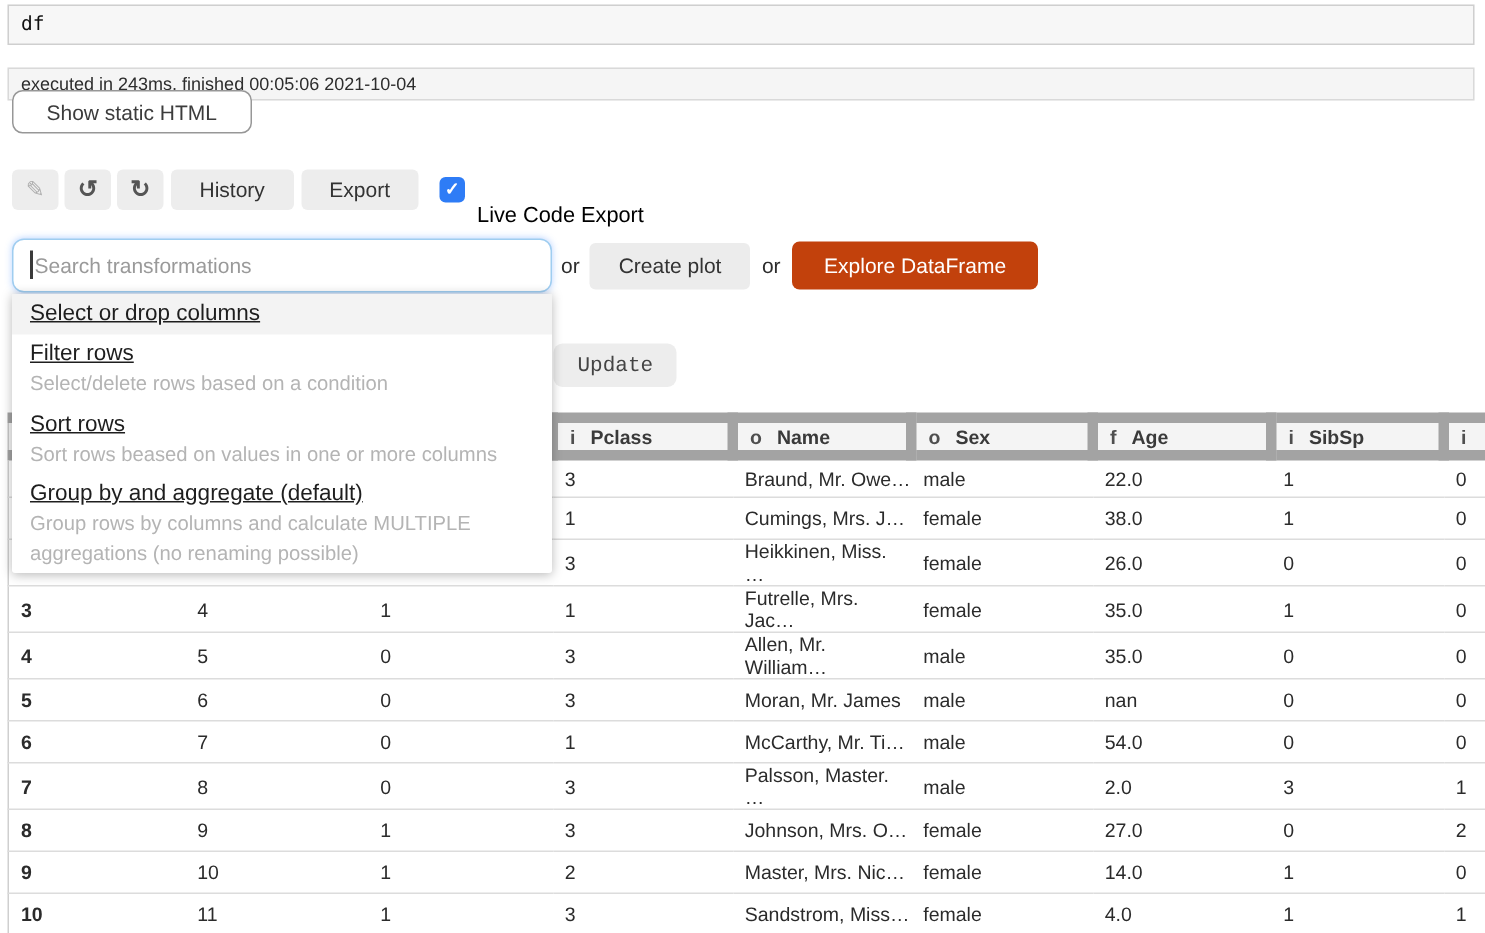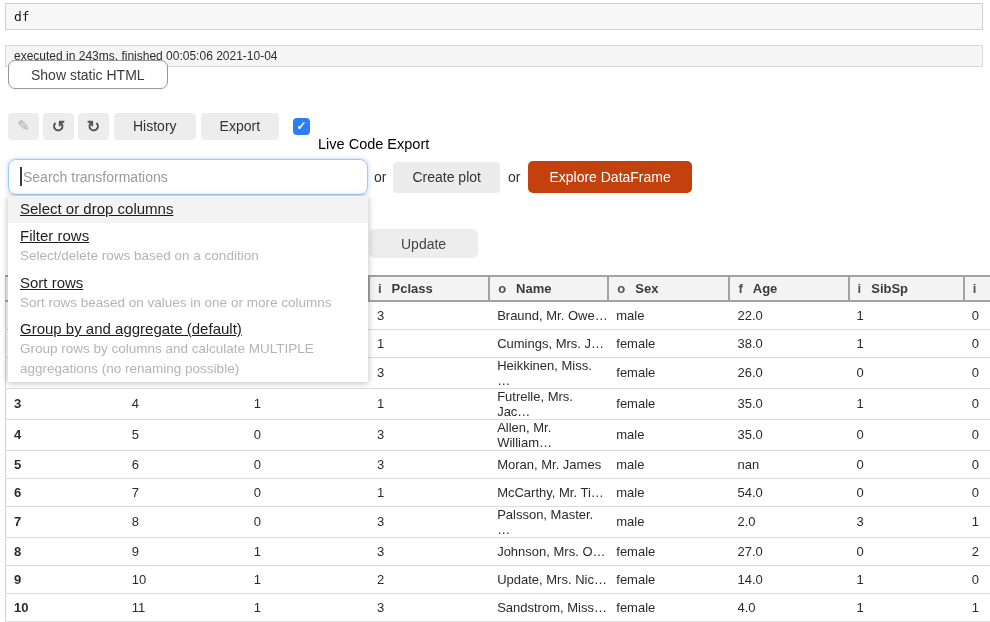--- a/index.html
+++ b/index.html
@@ -44,28 +44,28 @@
   .caret { position:absolute; left:12px; top:8px; width:1.5px; height:19px; background:#3a3a3a; }
   .or-text { font-size:14px; color:#2d2d2d; }
   .or-1 { margin:0 7px 0 6px; }
   .or-2 { margin:0 4px 0 8px; }
   .plot-btn { height:31px; padding:0 19px; background:#ececec; border:none; border-radius:4px;
               font-size:14px; color:#333; font-family:inherit; cursor:pointer; }
   .explore-btn { height:32px; padding:0 21px; background:#c2410c; border:none; border-radius:5px;
                  font-size:14px; color:#fff; font-family:inherit; margin-left:4px; cursor:pointer; }
 
   
-  .update-btn { position:absolute; left:369px; top:229px; height:29px; padding:0 32px;
+  .update-btn { position:absolute; left:369px; top:229px; height:29px; padding:0 16px;
                 background:#ededed; border:none; border-radius:6px; font-size:14px; color:#444;
-                font-family:Liberation Sans, sans-serif; z-index:1; cursor:pointer; }
+                font-family:Liberation Mono, monospace; z-index:1; cursor:pointer; }
 
   
   .table-wrap { position:absolute; left:5px; top:275px; width:1080px; }
   table { border-collapse:collapse; table-layout:fixed; width:1080px; }
-  th { background:#f4f4f4; border:2px solid #a3a3a3; height:25px; font-size:13px;
+  th { background:#f4f4f4; border:7px solid #a3a3a3; height:25px; font-size:13px;
        font-weight:bold; text-align:left; padding-left:8px; color:#3a3a3a; cursor:pointer; }
   th .prefix { color:#4f4f4f; margin-right:10px; }
   td { height:28px; border-bottom:1px solid #dcdcdc; padding-left:8px;
        font-size:13px; color:#2b2b2b; background:#fff; }
   td:first-child { font-weight:bold; border-left:1px solid #cfcfcf; }
   th:first-child { border-left:1px solid #c9c9c9; }
 
   
   .dropdown { position:absolute; left:8px; top:196px; width:360px; background:#fff;
               box-shadow:0 1px 7px rgba(0,0,0,.28); z-index:10; border-radius:0 0 2px 2px; }
@@ -244,21 +244,21 @@
             <td>female</td>
             <td>27.0</td>
             <td>0</td>
             <td>2</td>
           </tr>
           <tr>
             <td>9</td>
             <td>10</td>
             <td>1</td>
             <td>2</td>
-            <td>Update, Mrs. Nic…</td>
+            <td>Master, Mrs. Nic…</td>
             <td>female</td>
             <td>14.0</td>
             <td>1</td>
             <td>0</td>
           </tr>
           <tr>
             <td>10</td>
             <td>11</td>
             <td>1</td>
             <td>3</td>

